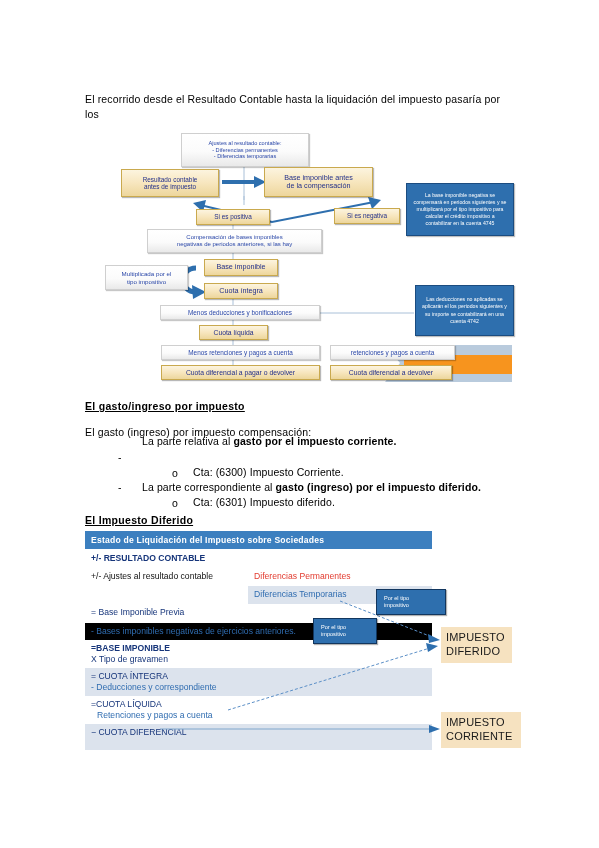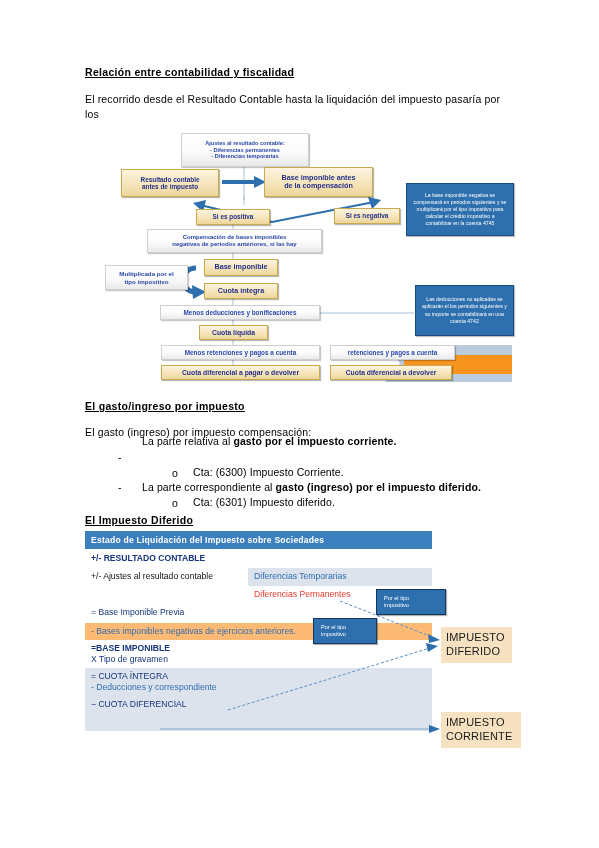--- a/index.html
+++ b/index.html
@@ -22,21 +22,21 @@
   }
   .bullet-dash{position:absolute;font-size:10.5px;color:#000;}
   .bullet-txt{position:absolute;font-size:10.5px;color:#000;letter-spacing:.1px;}
   .bold{font-weight:bold;}
   .sub-o{position:absolute;font-size:10.5px;color:#000;}
 
   
   .gbox{
     position:absolute;box-sizing:border-box;
     display:flex;align-items:center;justify-content:center;
-    color:#1F3D8C;font-weight:bold;
+    color:#1F3D8C;font-weight:normal;
     line-height:1.15;
   }
   
   .tan{
     background:linear-gradient(180deg,#FDF3DC 0%,#F6E3B8 45%,#EFD characters 100%);
     background:linear-gradient(180deg,#FCF4DF 0%,#F7E6BE 50%,#EDD69C 100%);
     border:1px solid #C9A94E;
     box-shadow:1px 1px 1px rgba(0,0,0,.28);
     color:#23308A;
   }
@@ -76,21 +76,20 @@
   .navy{color:#16357A;}
   .blu{color:#2F6CB0;}
   .red{color:#E23A2E;}
   .b{font-weight:bold;}
 </style>
 </head>
 <body>
 
 <div class="page">
 
-  <div class="h-underline" style="left:85px;top:66px;">Relación entre contabilidad y fiscalidad</div>
 
   <div class="para" style="left:85px;top:92px;width:425px;">El recorrido desde el Resultado Contable hasta la liquidación del impuesto pasaría por los</div>
 
   <svg class="ov">
 
     <line x1="244" y1="166" x2="244" y2="200" stroke="#A9C0D8" stroke-width="1"></line>
 
     <line x1="244" y1="196" x2="244" y2="205" stroke="#A9C0D8" stroke-width="1"></line>
 
     <g>
@@ -223,46 +222,50 @@
   <div class="tbl">
     <div class="thead">Estado de Liquidación del Impuesto sobre Sociedades</div>
 
     <div class="trow" style="background:#FFFFFF;">
       <div class="cellL b navy" style="width:100%;padding:4px 6px;font-size:8.6px;">+/- RESULTADO CONTABLE</div>
     </div>
 
     <div class="trow">
       <div class="cellL" style="width:47%;background:#FFFFFF;height:36px;color:#111;">+/- Ajustes al resultado contable</div>
       <div style="width:53%;display:flex;flex-direction:column;">
+        <div class="cellR red" style="background:#FFFFFF;height:18px;">Diferencias Permanentes</div>
         <div class="cellR blu" style="background:#DCE3ED;height:18px;">Diferencias Temporarias</div>
-        <div class="cellR red" style="background:#FFFFFF;height:18px;">Diferencias Permanentes</div>
       </div>
     </div>
 
     <div class="trow" style="background:#FFFFFF;">
       <div class="cellL navy" style="width:100%;height:19px;">= Base Imponible Previa</div>
     </div>
 
-    <div class="trow" style="background:#fdba74;">
+    <div class="trow" style="background:#000000;">
       <div class="cellL blu" style="width:100%;height:17px;">- Bases imponibles negativas de ejercicios anteriores.</div>
     </div>
 
     <div class="trow" style="background:#FFFFFF;flex-direction:column;">
       <div class="cellL b navy" style="width:100%;padding-bottom:0;">=BASE IMPONIBLE</div>
       <div class="cellL navy" style="width:100%;padding-top:0;">X Tipo de gravamen</div>
     </div>
 
     <div class="trow" style="background:#DCE3ED;flex-direction:column;">
       <div class="cellL navy" style="width:100%;padding-bottom:0;">= CUOTA ÍNTEGRA</div>
       <div class="cellL blu" style="width:100%;padding-top:0;">- Deducciones y correspondiente</div>
     </div>
 
+    <div class="trow" style="background:#FFFFFF;flex-direction:column;">
+      <div class="cellL navy" style="width:100%;padding-bottom:0;">=CUOTA LÍQUIDA</div>
+      <div class="cellL blu" style="width:100%;padding-top:0;padding-left:12px;">Retenciones y pagos a cuenta</div>
+    </div>
 
     <div class="trow" style="background:#DCE3ED;">
-      <div class="cellL navy" style="width:100%;height:35px;">− CUOTA DIFERENCIAL</div>
+      <div class="cellL navy" style="width:100%;height:26px;">− CUOTA DIFERENCIAL</div>
     </div>
   </div>
 
   <svg class="ov">
 
     <line x1="340" y1="601" x2="432" y2="637" stroke="#5B8FC7" stroke-width="1" stroke-dasharray="3,2"></line>
     <polygon points="440,640 428,634 429,643" fill="#2E6FAE"></polygon>
 
     <line x1="228" y1="710" x2="430" y2="648" stroke="#5B8FC7" stroke-width="1" stroke-dasharray="3,2"></line>
     <polygon points="438,646 426,643 428,652" fill="#2E6FAE"></polygon>

